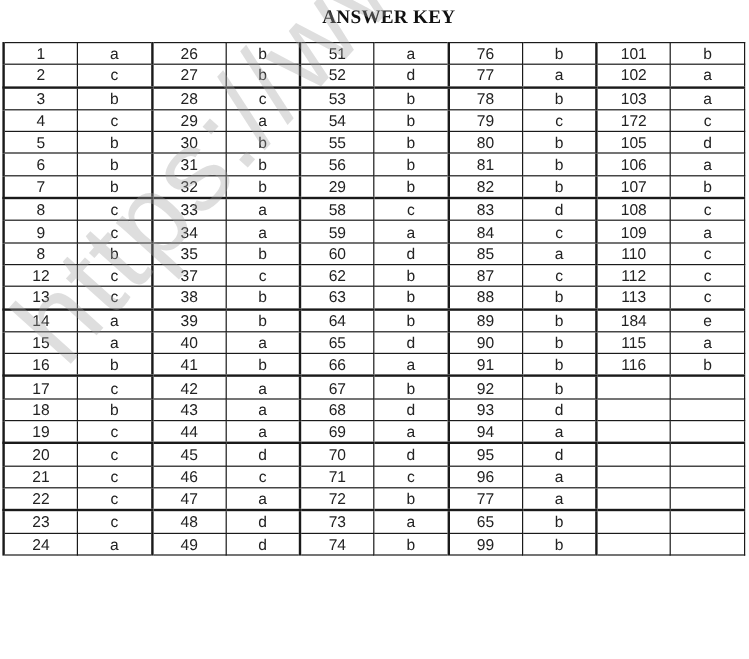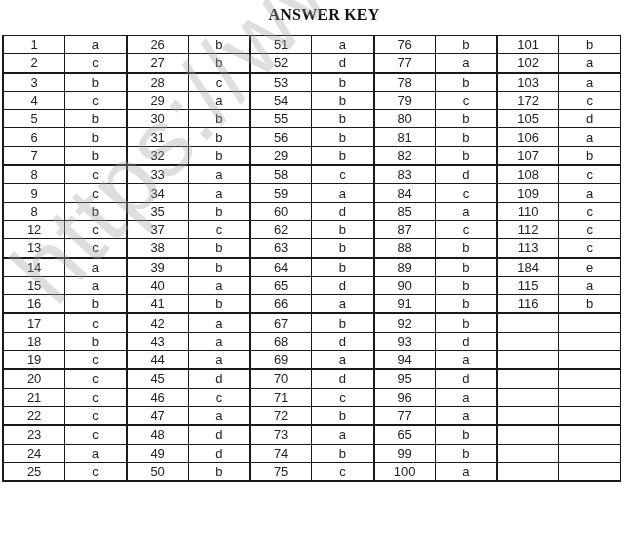--- a/index.html
+++ b/index.html
@@ -307,30 +307,18 @@
         <td>a</td>
         <td class="qcol">49</td>
         <td>d</td>
         <td class="qcol">74</td>
         <td>b</td>
         <td class="qcol">99</td>
         <td>b</td>
         <td class="qcol"></td>
         <td></td>
       </tr>
-      <tr class="thick">
-        <td class="qcol">25</td>
-        <td>c</td>
-        <td class="qcol">50</td>
-        <td>b</td>
-        <td class="qcol">75</td>
-        <td>c</td>
-        <td class="qcol">100</td>
-        <td>a</td>
-        <td class="qcol"></td>
-        <td></td>
-      </tr>
     </tbody>
 </table>
 
 <div class="watermark">
   <span>https://www.studiestoday</span>
 </div>
 
 </body></html>

